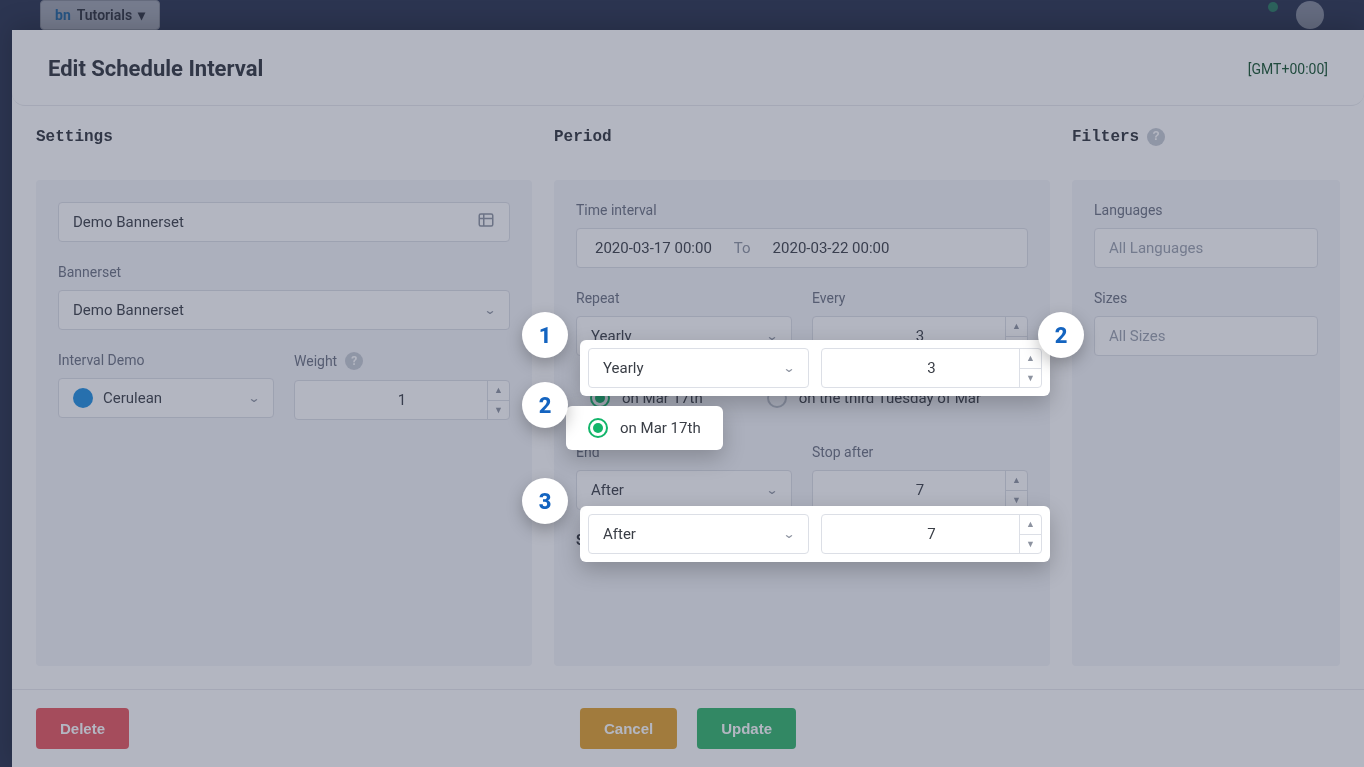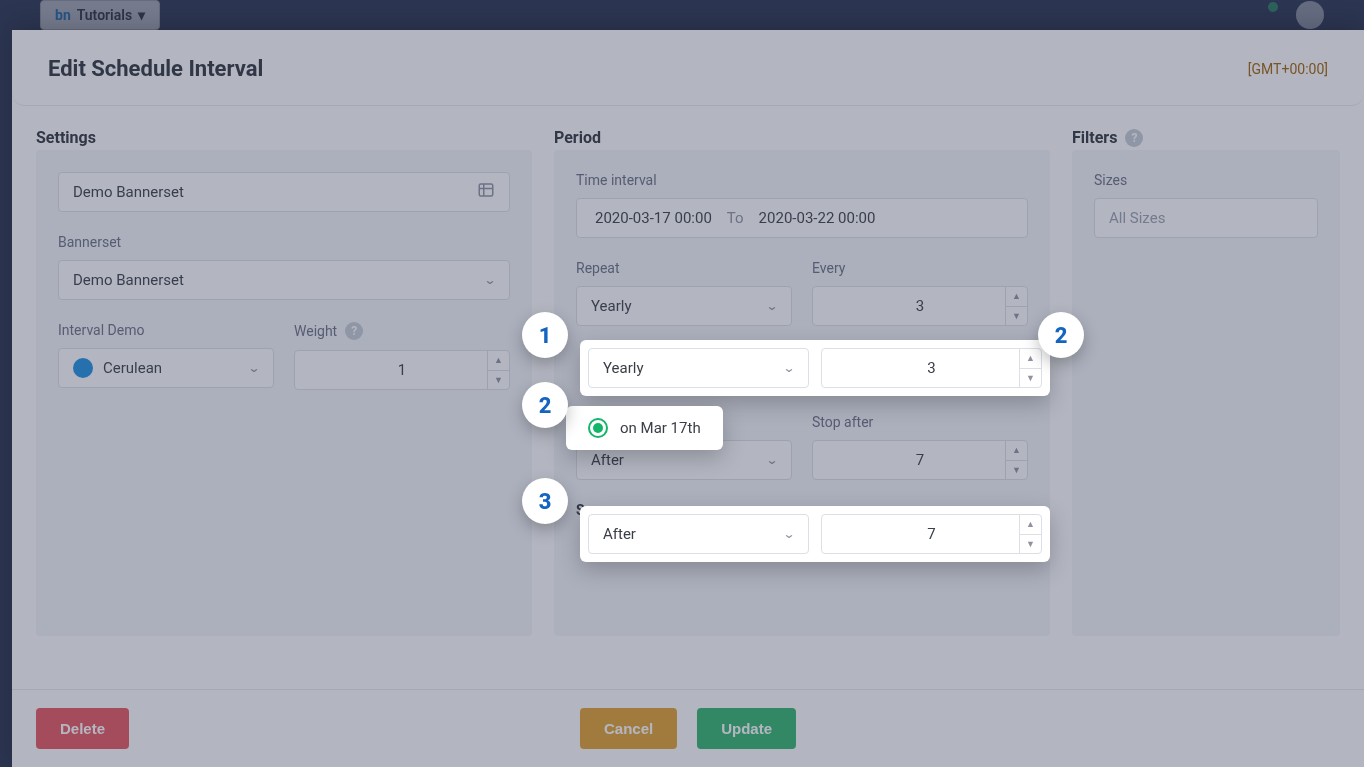--- a/index.html
+++ b/index.html
@@ -28,25 +28,25 @@
     box-shadow: 0 -4px 24px rgba(0,0,0,0.18);
   }
   .shade {
     position:absolute; inset:0; background: rgba(54,62,93,0.38); pointer-events:none;
   }
   .modal-header {
     display:flex; align-items:center; justify-content:space-between;
     padding: 26px 36px 24px 36px; border-bottom: 1px solid #e8e9ed; border-radius: 13px;
   }
   .modal-title { font-size: 22px; font-weight:700; color:#2e323a; }
-  .tz { font-size:14px; color:#a16207; }
+  .tz { font-size:14px; color:#14532d; }
 
   .modal-body { display:flex; gap:22px; padding: 22px 24px 0 24px; }
   .col { flex:1; }
-  .col-title { font-size:16px; font-weight:700; color:#2e323a; margin-bottom:3px; display:flex; align-items:center; gap:8px; }
+  .col-title { font-size:16px; font-weight:700; color:#2e323a; margin-bottom:34px; display:flex; align-items:center; gap:8px;font-family:Liberation Mono, monospace; }
   .help-circle { width:18px; height:18px; border-radius:50%; background:#c6cbd4; color:#fff; font-size:12px; display:inline-flex; align-items:center; justify-content:center; font-weight:700; }
 
   .panel {
     background:#f4f5f8; border-radius:4px; padding: 22px 22px;
   }
   .panel-period { min-height: 486px; }
   .panel-settings { min-height: 486px; }
 
   .field-label { font-size:14px; color:#6a7080; margin-bottom:10px; display:flex; align-items:center; gap:8px;}
   .field-label.dark { color:#2e323a; font-weight:700; }
@@ -62,21 +62,21 @@
   .row { display:flex; gap:20px; }
   .mb { margin-bottom:22px; }
 
   .color-swatch { width:20px; height:20px; border-radius:50%; background:#1e8fe1; margin-right:10px; }
 
   .spin { position:relative; justify-content:center; }
   .spin-controls { position:absolute; right:0; top:0; bottom:0; width:22px; border-left:1px solid #dcdfe6; display:flex; flex-direction:column; }
   .spin-controls div { flex:1; display:flex; align-items:center; justify-content:center; font-size:9px; color:#8d93a0; }
   .spin-controls div:first-child { border-bottom:1px solid #dcdfe6; }
 
-  .time-interval { display:flex; align-items:center; gap:1px; background:#fff; border:1px solid #dcdfe6; border-radius:4px; height:40px; padding:0 18px; font-size:15px; color:#3a3e46; }
+  .time-interval { display:flex; align-items:center; gap:8px; background:#fff; border:1px solid #dcdfe6; border-radius:4px; height:40px; padding:0 18px; font-size:15px; color:#3a3e46; }
   .ti-sep { color:#8d93a0; margin: 0 14px; }
 
   .radio-row { display:flex; gap:36px; align-items:center; margin: 18px 0 26px 0;}
   .radio { display:flex; align-items:center; gap:12px; font-size:15px; color:#3a3e46; padding: 10px 14px; border-radius:4px; background:transparent;}
   .radio-circle { width:20px; height:20px; border-radius:50%; border:2px solid #b8bec9; display:inline-flex; align-items:center; justify-content:center; }
   .radio.selected .radio-circle { border-color:#13b56a; }
   .radio.selected .radio-circle::after { content:""; width:10px; height:10px; background:#13b56a; border-radius:50%; }
 
   .summary-box { background:#a9c1bf; color:#2e323a; padding: 14px 16px; border-radius:4px; font-size:15px; }
 
@@ -242,20 +242,26 @@
 
       </div>
     </div>
 
     <div class="col col-filters">
       <div class="col-title">
         <span>Filters</span>
         <span class="help-circle">?</span>
       </div>
       <div class="panel" style="min-height:486px">
+        <div class="mb">
+          <div class="field-label">Languages</div>
+          <div class="select" style="color:#9aa0ad">
+            <span>All Languages</span>
+          </div>
+        </div>
         <div>
           <div class="field-label">Sizes</div>
           <div class="select" style="color:#9aa0ad">
             <span>All Sizes</span>
           </div>
         </div>
       </div>
     </div>
 
   </div>

